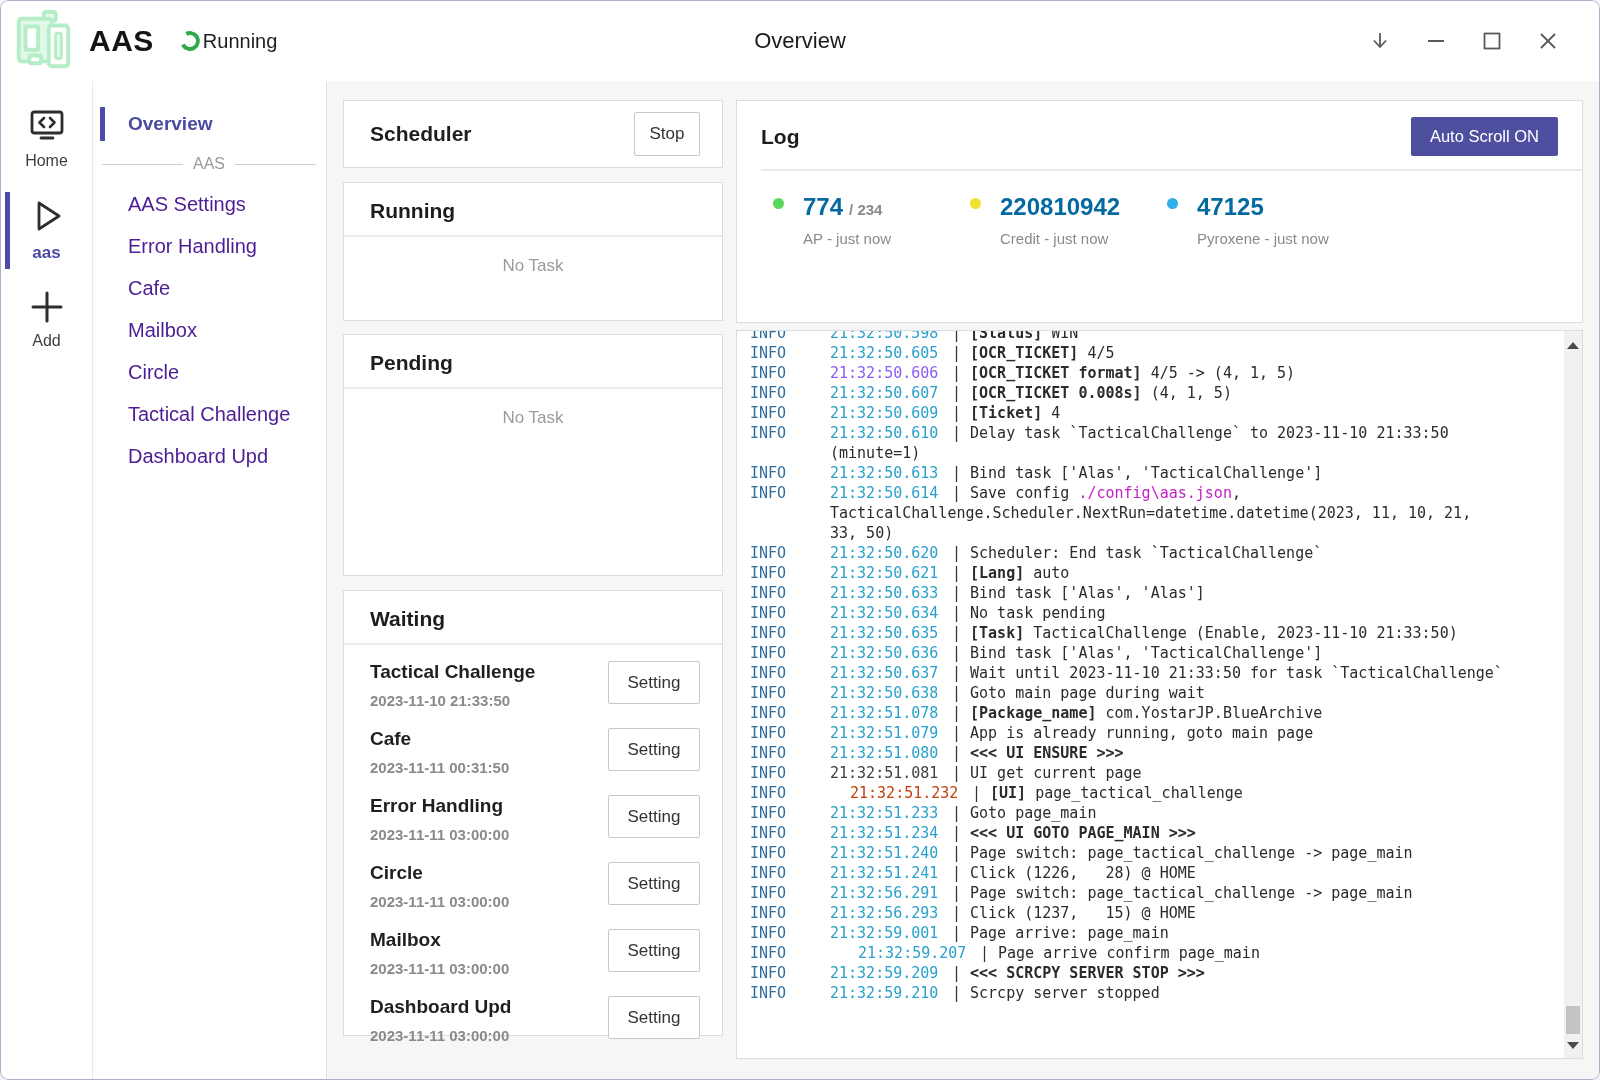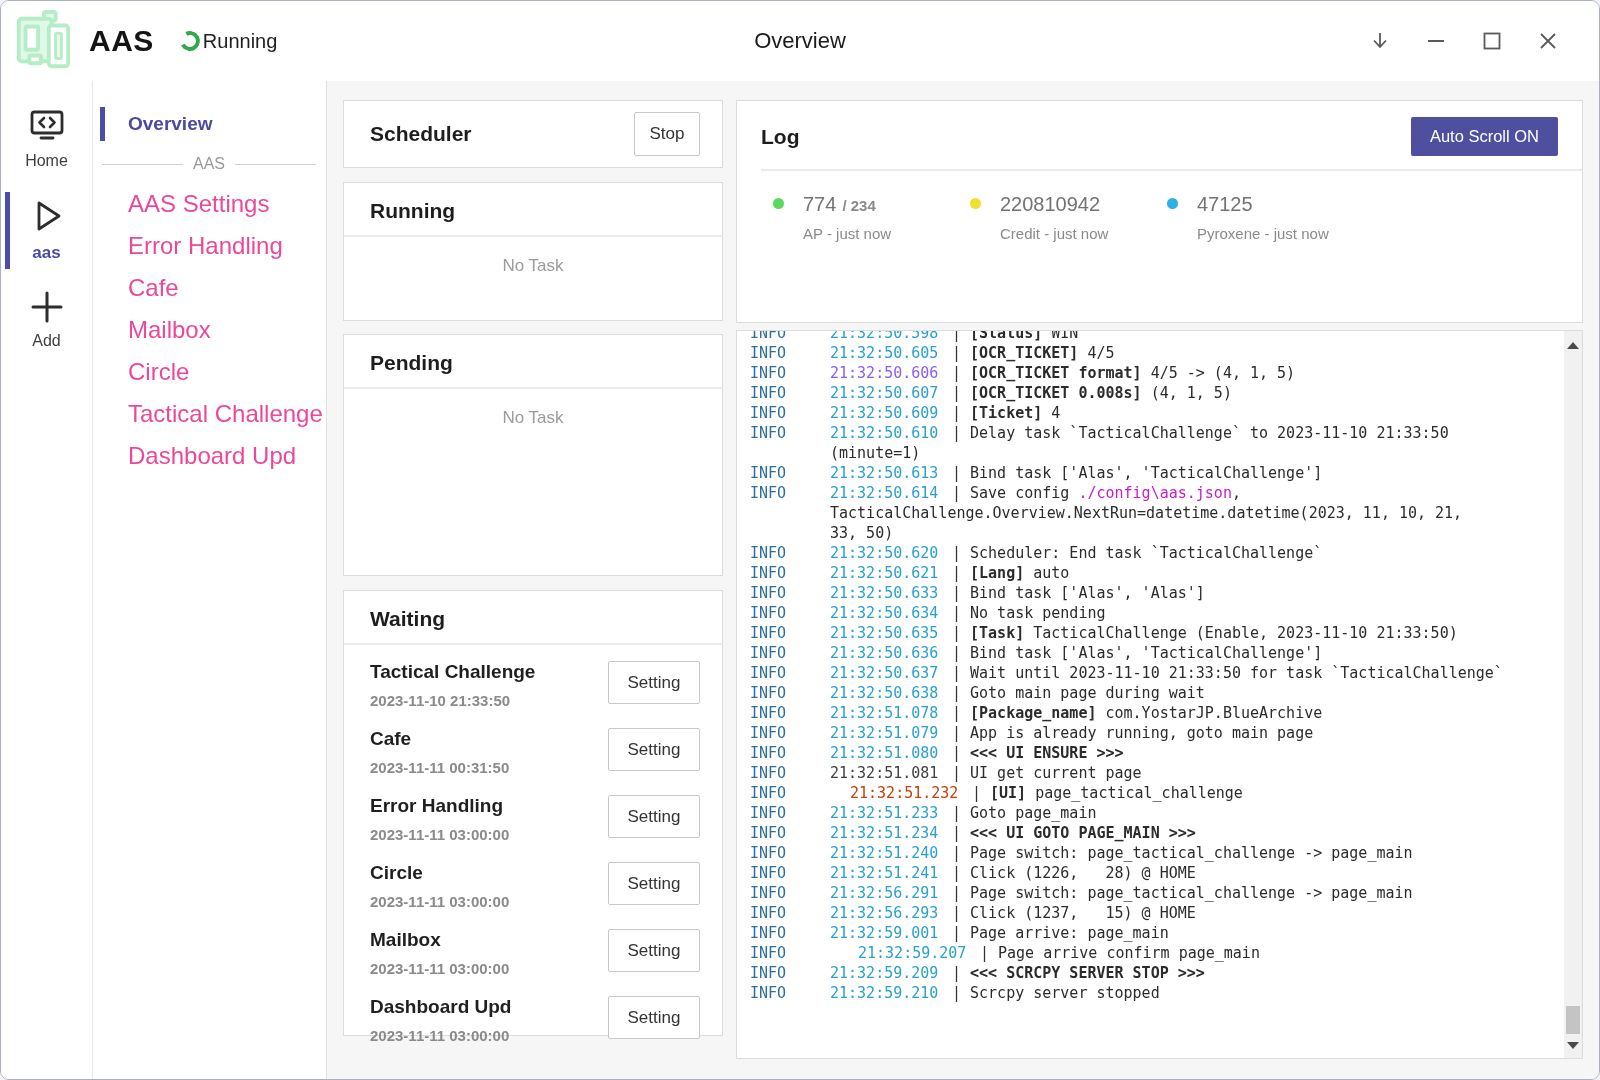--- a/index.html
+++ b/index.html
@@ -24,21 +24,21 @@
   .body{flex:1;display:flex;min-height:0;}
   .rail{width:92px;flex:0 0 92px;background:#fff;border-right:1px solid #e8e8e8;
     display:flex;flex-direction:column;align-items:center;padding-top:22px;}
   .rail-item{position:relative;width:100%;display:flex;flex-direction:column;align-items:center;
     margin-bottom:16px;cursor:pointer;padding:4px 0 6px 0;}
   .rail-label{margin-top:7px;font-size:16px;color:#3e3e3e;}
   .rail-item.active .rail-label{color:#4a4aa5;font-weight:700;font-size:17px;}
   .rail-item.active::before{content:'';position:absolute;left:4px;top:0;bottom:0;width:5px;background:#4c4caa;}
   .menu{width:234px;flex:0 0 234px;background:#fff;border-right:1px solid #e2e2e2;padding-top:22px;}
   .menu-item{position:relative;height:42px;display:flex;align-items:center;padding-left:35px;
-    font-size:24px;color:#ec4899;cursor:pointer;}
+    font-size:20px;color:#4c1d95;cursor:pointer;}
   .menu-item.active{color:#4a4aa0;font-weight:700;font-size:19px;}
   .menu-item.active::before{content:'';position:absolute;left:7px;top:4px;bottom:4px;width:5px;background:#4c4caa;}
   .menu-divider{height:38px;display:flex;align-items:center;gap:10px;color:#9a9a9a;
     font-size:16px;padding:0 10px 0 9px;}
   .menu-divider .line{flex:1;height:1px;background:#cfcfcf;}
   
   .content{flex:1;background:#f6f6f7;padding:19px 16px 20px 16px;display:flex;min-width:0;}
   .col-left{width:380px;flex:0 0 380px;margin-right:13px;display:flex;flex-direction:column;}
   .col-right{flex:1;display:flex;flex-direction:column;min-width:0;}
   .card{background:#fff;border:1px solid #dcdcdc;}
@@ -62,21 +62,21 @@
   .wait-name{font-size:19px;font-weight:700;color:#1f1f1f;}
   .wait-date{margin-top:9px;font-size:15px;font-weight:600;color:#8a8a8a;}
   
   .log-head{display:flex;align-items:center;justify-content:space-between;padding:16px 24px 0 24px;}
   .autoscroll-btn{background:#4f4f9f;color:#fff;border:none;border-radius:2px;
     font-size:16.5px;font-family:inherit;padding:10px 19px;cursor:pointer;}
   .log-div{height:2px;background:#ebebeb;margin:13px 0 0 24px;}
   .dash-row{display:flex;padding:22px 0 0 36px;}
   .dash-item{width:197px;position:relative;padding-left:30px;}
   .dash-dot{position:absolute;left:0;top:5px;width:11px;height:11px;border-radius:50%;}
-  .dash-value{font-size:20px;font-weight:400;color:#737373;}
+  .dash-value{font-size:24px;font-weight:700;color:#0369a1;}
   .dash-total{font-size:15px;font-weight:600;color:#8a8a8a;margin-left:6px;}
   .dash-label{margin-top:9px;font-size:15px;color:#8a8a8a;}
   
   .log-lines{margin-top:-8px;padding-left:13px;font-family:"DejaVu Sans Mono",monospace;
     font-size:15px;line-height:20px;color:#2b2b2b;}
   .log-line{display:flex;white-space:pre;}
   .lvl{flex:0 0 80px;}
   .time{flex:0 0 122px;}
   .pipe{margin-right:9px;color:#333;}
   .msg{white-space:pre;}
@@ -286,21 +286,21 @@
           <div class="log-lines" id="log-lines">
               <div class="log-line"><span class="lvl" style="color: rgb(46, 110, 158);">INFO</span><span class="time" style="color: rgb(42, 160, 204);">21:32:50.598</span><span class="pipe">|</span><span class="msg"><span class="seg-b">[Status]</span><span> WIN</span></span></div>
               <div class="log-line"><span class="lvl" style="color: rgb(46, 110, 158);">INFO</span><span class="time" style="color: rgb(42, 160, 204);">21:32:50.605</span><span class="pipe">|</span><span class="msg"><span class="seg-b">[OCR_TICKET]</span><span> 4/5</span></span></div>
               <div class="log-line"><span class="lvl" style="color: rgb(46, 110, 158);">INFO</span><span class="time" style="color: #8b5cf6;">21:32:50.606</span><span class="pipe">|</span><span class="msg"><span class="seg-b">[OCR_TICKET format]</span><span> 4/5 -&gt; (4, 1, 5)</span></span></div>
               <div class="log-line"><span class="lvl" style="color: rgb(46, 110, 158);">INFO</span><span class="time" style="color: rgb(42, 160, 204);">21:32:50.607</span><span class="pipe">|</span><span class="msg"><span class="seg-b">[OCR_TICKET 0.008s]</span><span> (4, 1, 5)</span></span></div>
               <div class="log-line"><span class="lvl" style="color: rgb(46, 110, 158);">INFO</span><span class="time" style="color: rgb(42, 160, 204);">21:32:50.609</span><span class="pipe">|</span><span class="msg"><span class="seg-b">[Ticket]</span><span> 4</span></span></div>
               <div class="log-line"><span class="lvl" style="color: rgb(46, 110, 158);">INFO</span><span class="time" style="color: rgb(42, 160, 204);">21:32:50.610</span><span class="pipe">|</span><span class="msg"><span>Delay task `TacticalChallenge` to 2023-11-10 21:33:50</span></span></div>
               <div class="log-cont">(minute=1)</div>
               <div class="log-line"><span class="lvl" style="color: rgb(46, 110, 158);">INFO</span><span class="time" style="color: rgb(42, 160, 204);">21:32:50.613</span><span class="pipe">|</span><span class="msg"><span>Bind task ['Alas', 'TacticalChallenge']</span></span></div>
               <div class="log-line"><span class="lvl" style="color: rgb(46, 110, 158);">INFO</span><span class="time" style="color: rgb(42, 160, 204);">21:32:50.614</span><span class="pipe">|</span><span class="msg"><span>Save config </span><span class="seg-path" style="color: rgb(196, 30, 196);">./config\aas.json</span><span>,</span></span></div>
-              <div class="log-cont">TacticalChallenge.Overview.NextRun=datetime.datetime(2023, 11, 10, 21,</div>
+              <div class="log-cont">TacticalChallenge.Scheduler.NextRun=datetime.datetime(2023, 11, 10, 21,</div>
               <div class="log-cont">33, 50)</div>
               <div class="log-line"><span class="lvl" style="color: rgb(46, 110, 158);">INFO</span><span class="time" style="color: rgb(42, 160, 204);">21:32:50.620</span><span class="pipe">|</span><span class="msg"><span>Scheduler: End task `TacticalChallenge`</span></span></div>
               <div class="log-line"><span class="lvl" style="color: rgb(46, 110, 158);">INFO</span><span class="time" style="color: rgb(42, 160, 204);">21:32:50.621</span><span class="pipe">|</span><span class="msg"><span class="seg-b">[Lang]</span><span> auto</span></span></div>
               <div class="log-line"><span class="lvl" style="color: rgb(46, 110, 158);">INFO</span><span class="time" style="color: rgb(42, 160, 204);">21:32:50.633</span><span class="pipe">|</span><span class="msg"><span>Bind task ['Alas', 'Alas']</span></span></div>
               <div class="log-line"><span class="lvl" style="color: rgb(46, 110, 158);">INFO</span><span class="time" style="color: rgb(42, 160, 204);">21:32:50.634</span><span class="pipe">|</span><span class="msg"><span>No task pending</span></span></div>
               <div class="log-line"><span class="lvl" style="color: rgb(46, 110, 158);">INFO</span><span class="time" style="color: rgb(42, 160, 204);">21:32:50.635</span><span class="pipe">|</span><span class="msg"><span class="seg-b">[Task]</span><span> TacticalChallenge (Enable, 2023-11-10 21:33:50)</span></span></div>
               <div class="log-line"><span class="lvl" style="color: rgb(46, 110, 158);">INFO</span><span class="time" style="color: rgb(42, 160, 204);">21:32:50.636</span><span class="pipe">|</span><span class="msg"><span>Bind task ['Alas', 'TacticalChallenge']</span></span></div>
               <div class="log-line"><span class="lvl" style="color: rgb(46, 110, 158);">INFO</span><span class="time" style="color: rgb(42, 160, 204);">21:32:50.637</span><span class="pipe">|</span><span class="msg"><span>Wait until 2023-11-10 21:33:50 for task `TacticalChallenge`</span></span></div>
               <div class="log-line"><span class="lvl" style="color: rgb(46, 110, 158);">INFO</span><span class="time" style="color: rgb(42, 160, 204);">21:32:50.638</span><span class="pipe">|</span><span class="msg"><span>Goto main page during wait</span></span></div>
               <div class="log-line"><span class="lvl" style="color: rgb(46, 110, 158);">INFO</span><span class="time" style="color: rgb(42, 160, 204);">21:32:51.078</span><span class="pipe">|</span><span class="msg"><span class="seg-b">[Package_name]</span><span> com.YostarJP.BlueArchive</span></span></div>

